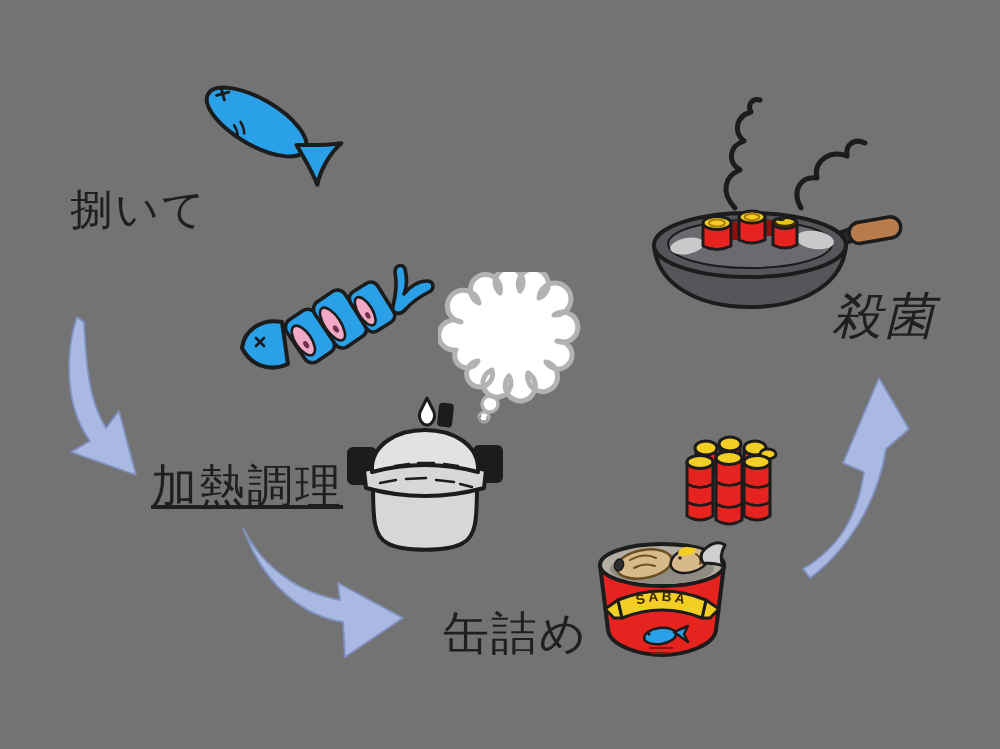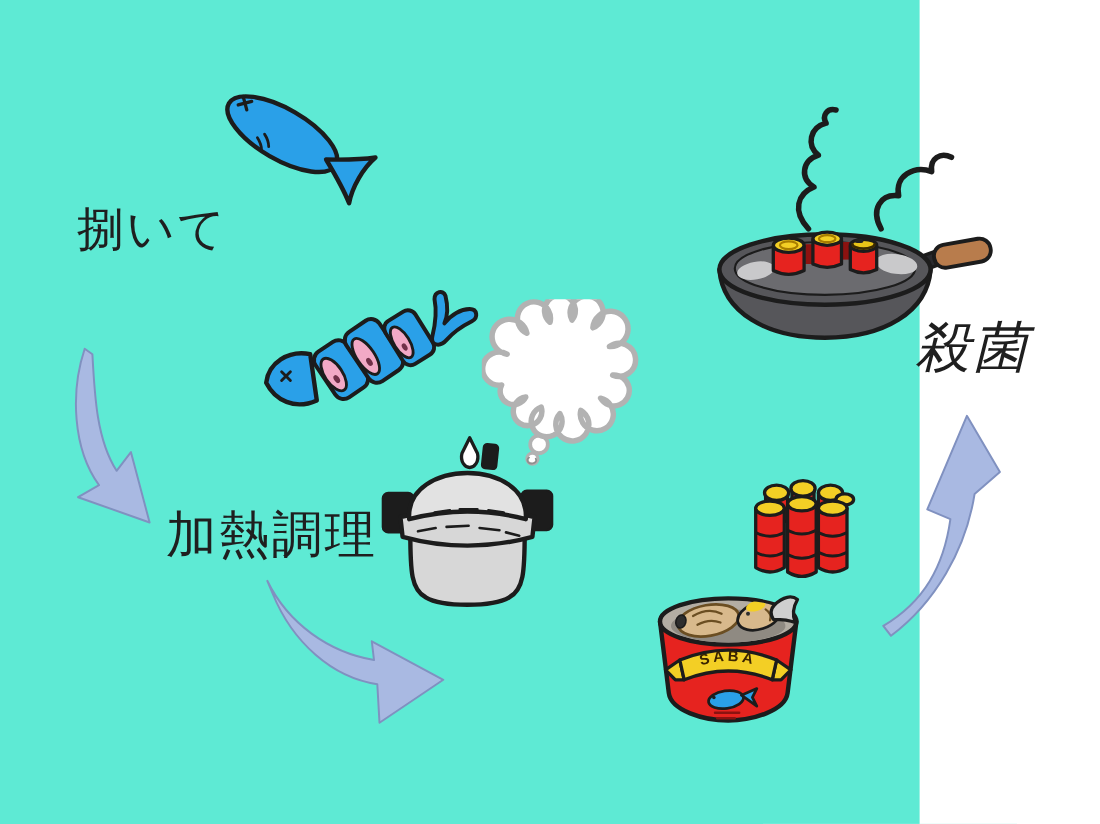--- a/index.html
+++ b/index.html
@@ -19,40 +19,41 @@
     --lid-gray:#e2e2e2;
     --handle-brown:#b87c4c;
     --cloud-gray:#b2b2b2;
     --tan:#d8b98c;
     --tan-dark:#6b4e22;
     --rim-gray:#b3ada3;
   }
   html,body{margin:0;padding:0;}
   body{width:1000px;height:749px;background:#ffffff;overflow:hidden;
        font-family:"Liberation Sans","DejaVu Sans",sans-serif;}
-  .stage{position:relative;width:836px;height:749px;background:#5eead4;text-align:right;}
+  .stage{position:relative;width:1000px;height:749px;background:#737373;text-align:right;}
   .stage>svg,.stage>.lbl{position:absolute;}
   .lbl{color:var(--text);white-space:nowrap;letter-spacing:2px;}
   .lbl-1{left:70px;top:182px;font-size:43px;line-height:55px;}
-  .lbl-2{left:151px;top:456px;font-size:46px;}
+  .lbl-2{left:151px;top:456px;font-size:46px;text-decoration:underline;}
   .lbl-3{left:443px;top:603px;font-size:46px;}
   .lbl-4{left:832px;top:283px;font-size:50px;font-style:italic;}
   svg{display:block;}
   .saba-text{font-family:"Liberation Sans",sans-serif;font-weight:bold;
              font-size:13.5px;letter-spacing:3px;fill:#3a2400;}
 </style>
 </head>
 <body>
 
 <div class="stage">
 
   <div class="lbl lbl-1">
     <div>捌いて</div>
   </div>
   <div class="lbl lbl-2">加熱調理</div>
+  <div class="lbl lbl-3">缶詰め</div>
   <div class="lbl lbl-4">殺菌</div>
 
   <svg style="left:185px;top:66px;" width="165" height="125" viewBox="0 0 165 125">
     <g transform="rotate(30 82 62)" stroke="var(--ink)" stroke-width="4" fill="var(--fish-blue)" stroke-linejoin="round">
       <ellipse cx="70" cy="62" rx="56" ry="23"></ellipse>
       <path d="M116,62 C134,52 144,46 154,38 C149,52 149,72 154,86 C144,78 134,72 116,62 Z"></path>
       <g stroke-width="3" fill="none" stroke-linecap="round">
         <path d="M22,50 L31,59 M31,50 L22,59"></path>
       </g>
       <g stroke-width="2.5" fill="none" stroke-linecap="round">

